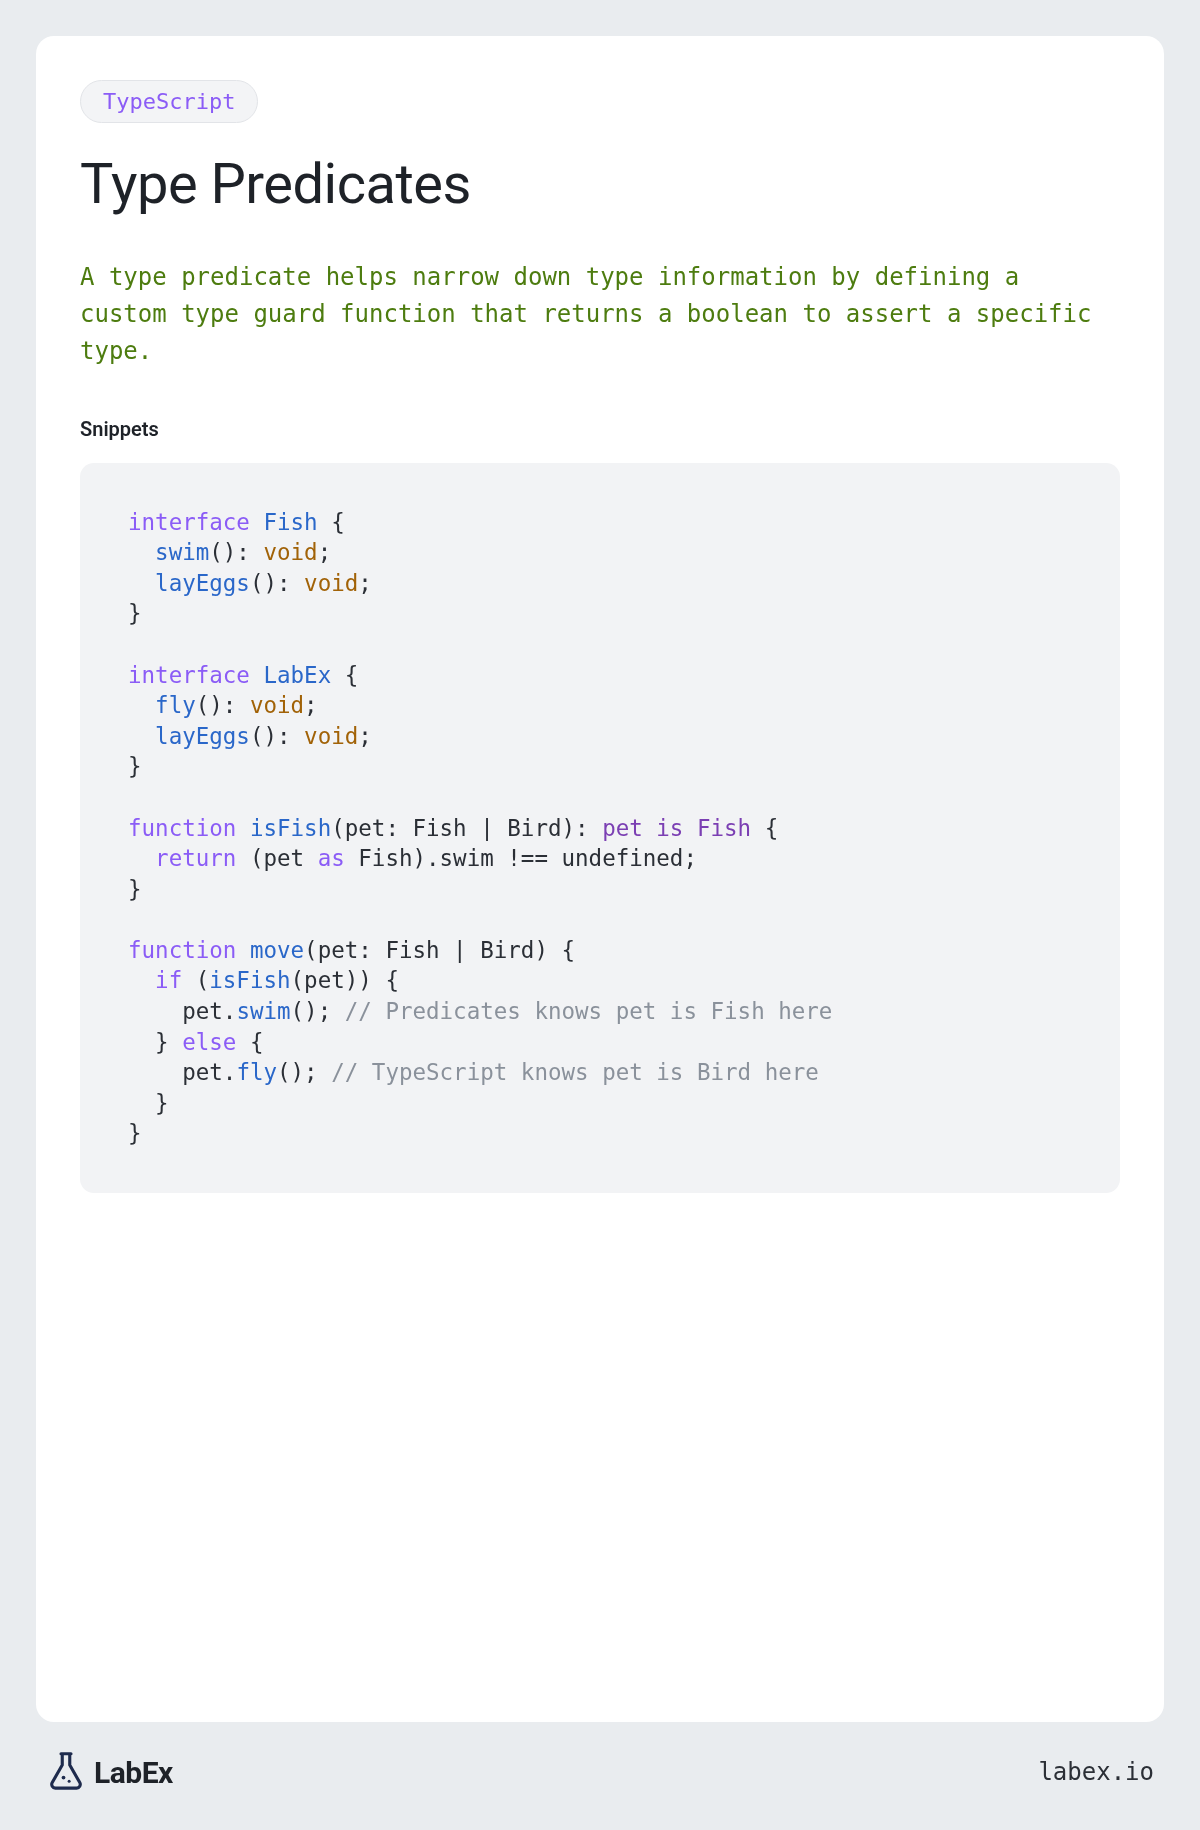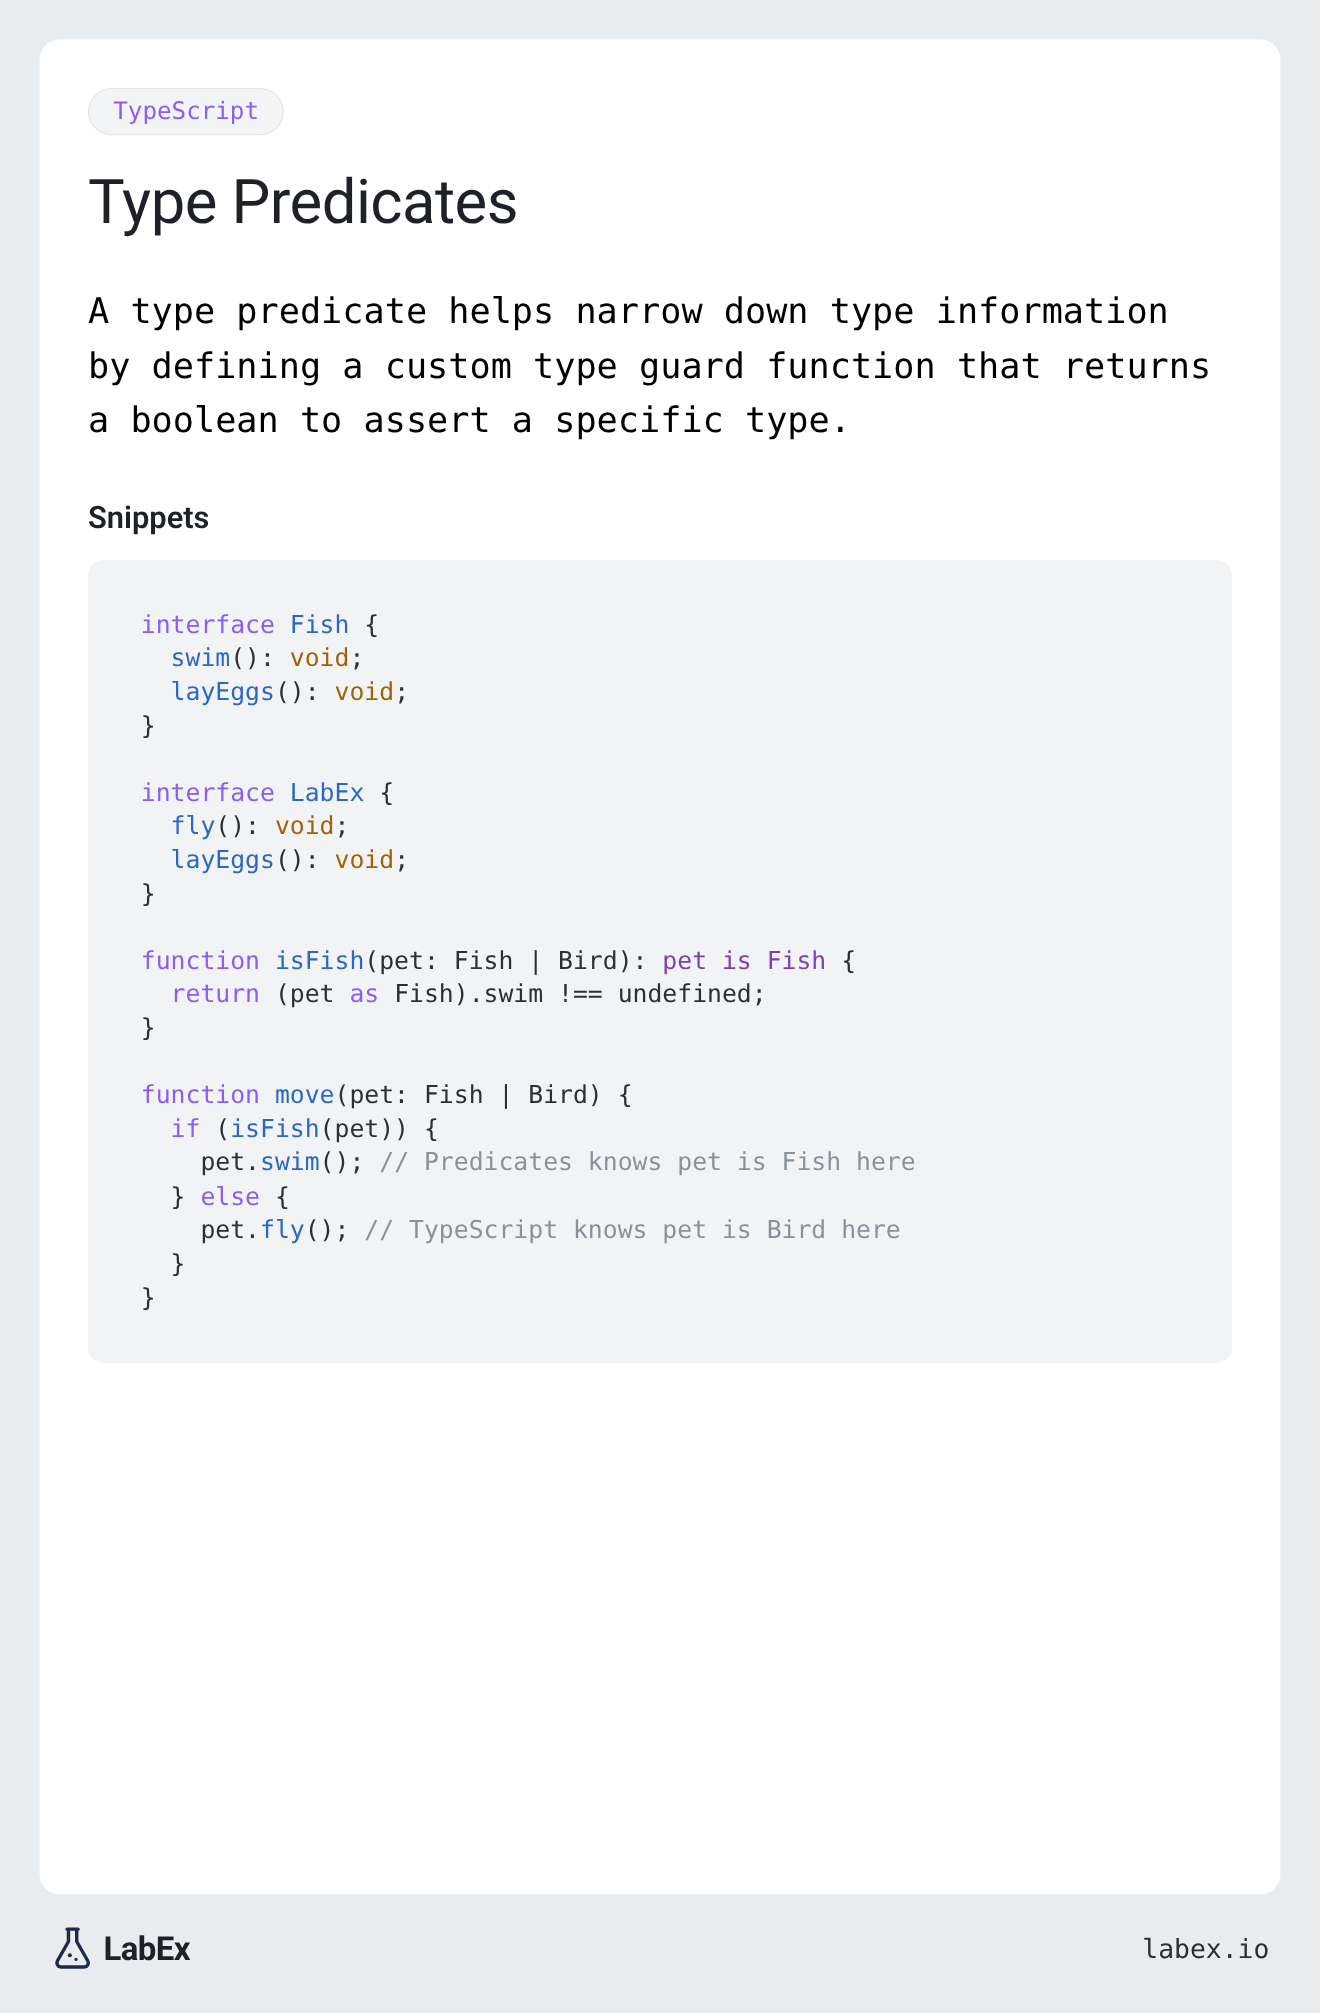--- a/index.html
+++ b/index.html
@@ -35,28 +35,28 @@
   }
   h1.title {
     font-size: 56px;
     font-weight: 400;
     letter-spacing: -0.5px;
     color: #1e2228;
     margin-bottom: 42px;
   }
   .description {
     font-family: ui-monospace, SFMono-Regular, Menlo, Consolas, monospace;
-    font-size: 32px;
+    font-size: 24px;
     line-height: 1.55;
-    color: #000000;
+    color: #4d7c0f;
     margin-bottom: 46px;
     max-width: 100%;
   }
   h2.section {
-    font-size: 28px;
+    font-size: 20px;
     font-weight: 600;
     color: #1e2228;
     margin-bottom: 22px;
   }
   .code-block {
     background: #f2f3f5;
     border-radius: 14px;
     padding: 44px 48px;
     font-family: ui-monospace, SFMono-Regular, Menlo, Consolas, monospace;
     font-size: 22.5px;

